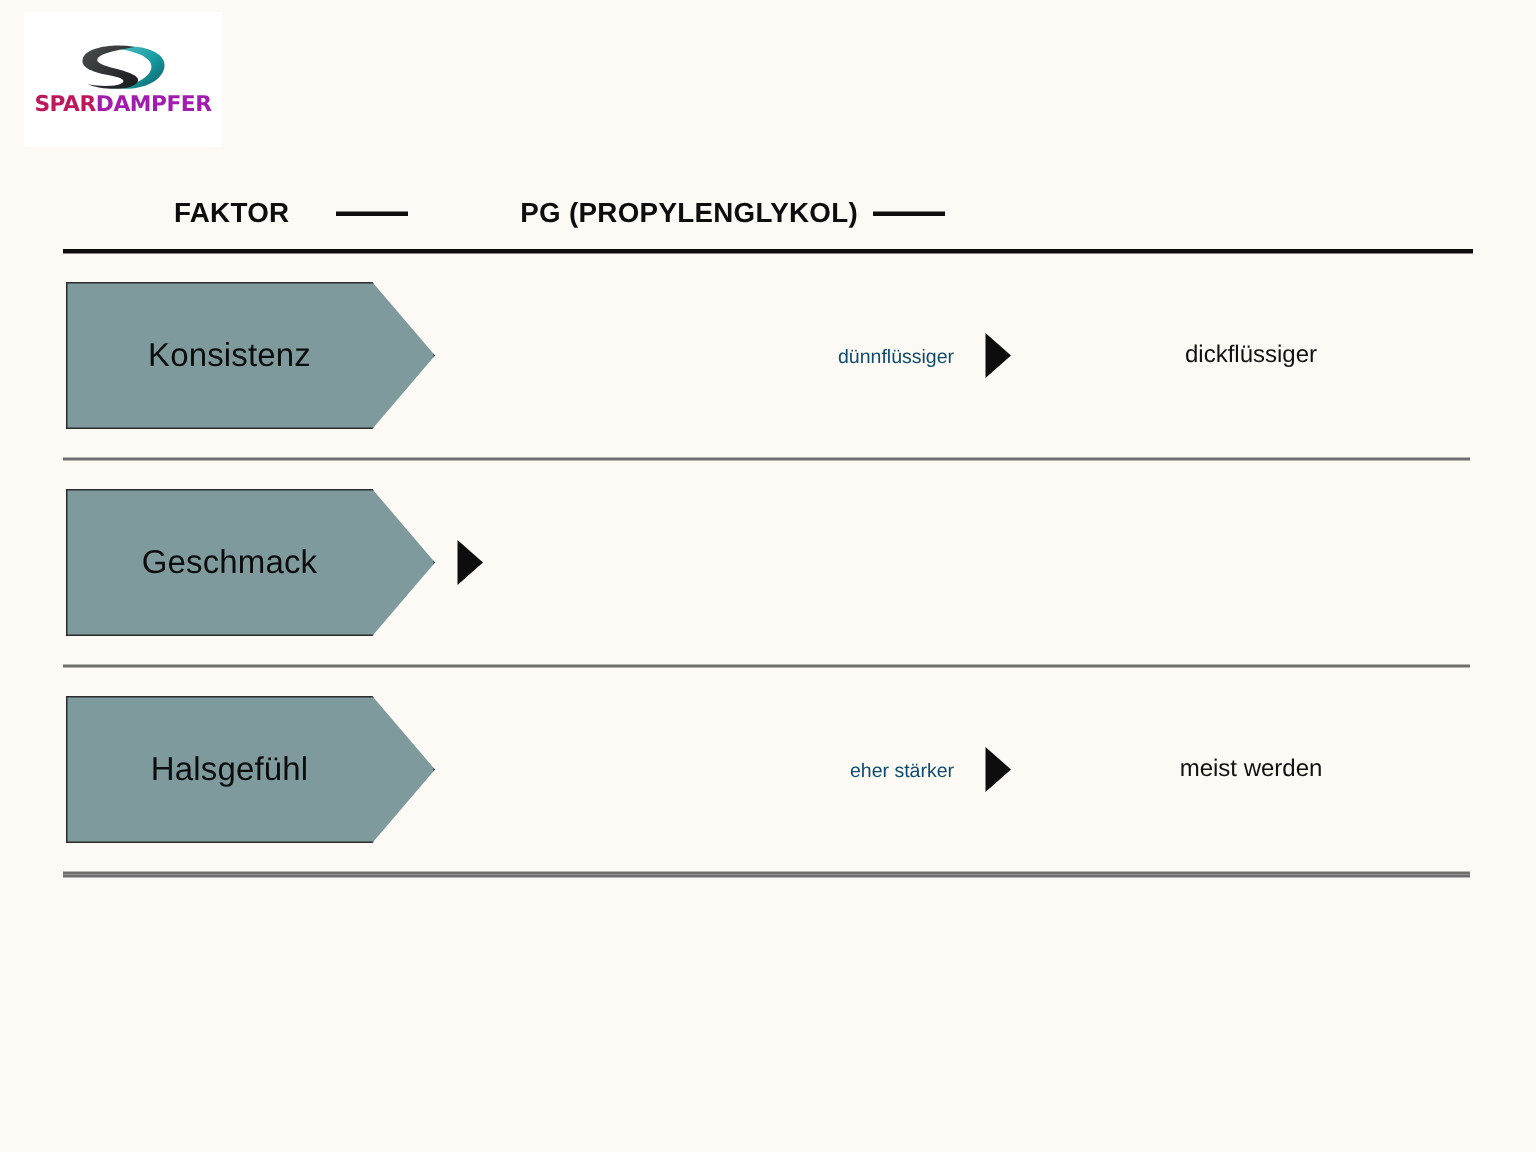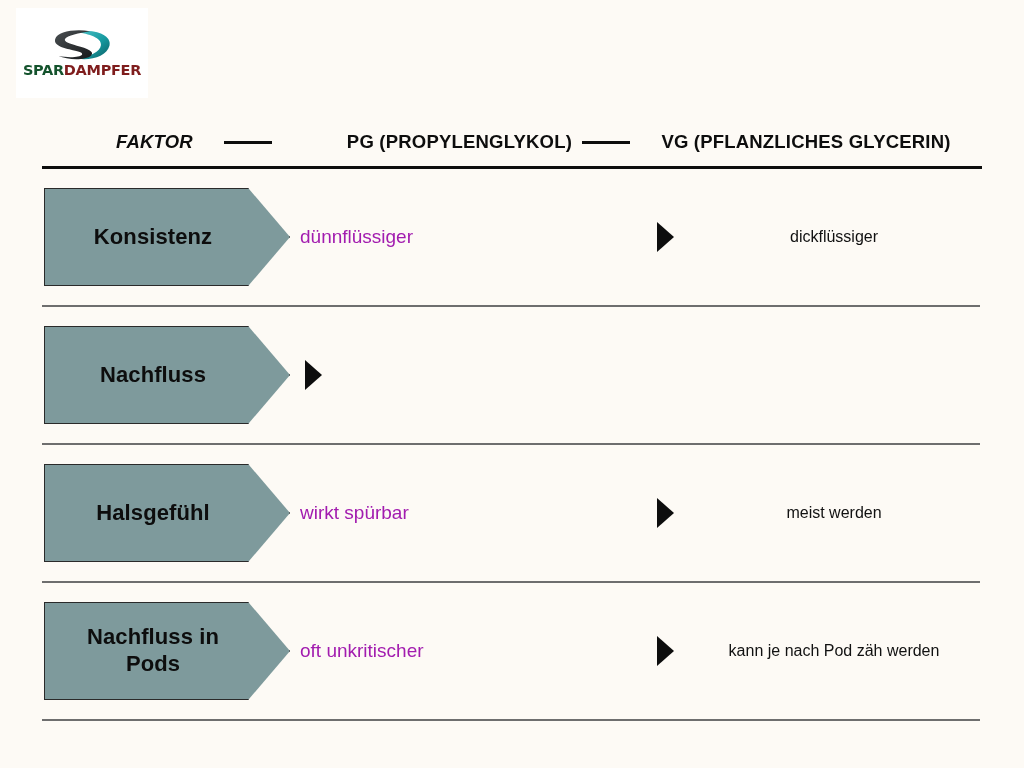--- a/index.html
+++ b/index.html
@@ -36,22 +36,22 @@
     margin-bottom: 1px;
   }
   .logo-word {
     font-family: "DejaVu Sans", sans-serif;
     font-size: 14.5px;
     font-weight: 700;
     letter-spacing: -0.3px;
     line-height: 1;
     white-space: nowrap;
   }
-  .logo-word .spar { color: #14532d; }
-  .logo-word .dampfer { color: #7f1d1d; margin-top: 12px; }
+  .logo-word .spar { color: #be185d; }
+  .logo-word .dampfer { color: #a21caf; margin-top: 12px; }
 
   
   .table {
     position: absolute;
     left: 42px;
     top: 118px;
     width: 940px;
   }
 
   .head-row {
@@ -63,21 +63,20 @@
     font-size: 18.5px;
     font-weight: 700;
     letter-spacing: 0.2px;
     color: #0d0d0d;
     white-space: nowrap;
   }
   .head-faktor {
     width: 182px;
     padding-left: 74px;
     box-sizing: border-box;
-    font-style: italic;
   }
   .head-dash {
     width: 48px;
     height: 3px;
     background: #0d0d0d;
     flex: 0 0 auto;
   }
   .head-pg {
     width: 300px;
     text-align: right;
@@ -133,36 +132,36 @@
     border: 1.5px solid #2a2a2a;
     box-sizing: border-box;
     -webkit-clip-path: polygon(0 0, 83% 0, 100% 50%, 83% 100%, 0 100%);
     clip-path: polygon(0 0, 83% 0, 100% 50%, 83% 100%, 0 100%);
     display: flex;
     align-items: center;
     justify-content: center;
   }
   .pennant-label {
     font-size: 22px;
-    font-weight: 700;
+    font-weight: 400;
     color: #0d0d0d;
     text-align: center;
     line-height: 1.22;
     padding-right: 34px;
     padding-left: 6px;
     white-space: pre-line;
     letter-spacing: 0.1px;
   }
 
   .cell-pg {
     width: 352px;
     flex: 0 0 auto;
-    text-align: left;
-    font-size: 19px;
-    color: #a21caf;
+    text-align: right;
+    font-size: 13px;
+    color: #0c4a6e;
     box-sizing: border-box;
     padding: 0 8px;
   }
 
   .arrow-cell {
     width: 42px;
     flex: 0 0 auto;
     display: flex;
     align-items: center;
     justify-content: center;
@@ -208,21 +207,20 @@
   </div>
 </div>
 
 <div class="table">
 
   <div class="head-row">
     <div class="head-cell head-faktor">FAKTOR</div>
     <div class="head-dash"></div>
     <div class="head-cell head-pg">PG (PROPYLENGLYKOL)</div>
     <div class="head-dash2"></div>
-    <div class="head-cell head-vg">VG (PFLANZLICHES GLYCERIN)</div>
   </div>
 
   <div class="rule-thick"></div>
 
   <div class="row">
     <div class="pennant-wrap">
       <div class="pennant">
         <span class="pennant-label">Konsistenz</span>
       </div>
     </div>
@@ -230,51 +228,38 @@
     <div class="arrow-cell">
       <span class="arrow-tri"></span>
     </div>
     <div class="cell-vg">dickflüssiger</div>
   </div>
   <div class="rule-thin"></div>
 
   <div class="row">
     <div class="pennant-wrap">
       <div class="pennant">
-        <span class="pennant-label">Nachfluss</span>
+        <span class="pennant-label">Geschmack</span>
       </div>
     </div>
     <div class="arrow-cell">
       <span class="arrow-tri"></span>
     </div>
   </div>
   <div class="rule-thin"></div>
 
   <div class="row">
     <div class="pennant-wrap">
       <div class="pennant">
         <span class="pennant-label">Halsgefühl</span>
       </div>
     </div>
-    <div class="cell-pg">wirkt spürbar</div>
+    <div class="cell-pg">eher stärker</div>
     <div class="arrow-cell">
       <span class="arrow-tri"></span>
     </div>
     <div class="cell-vg">meist werden</div>
   </div>
   <div class="rule-thin"></div>
 
-  <div class="row">
-    <div class="pennant-wrap">
-      <div class="pennant">
-        <span class="pennant-label">Nachfluss in
-Pods</span>
-      </div>
-    </div>
-    <div class="cell-pg">oft unkritischer</div>
-    <div class="arrow-cell">
-      <span class="arrow-tri"></span>
-    </div>
-    <div class="cell-vg">kann je nach Pod zäh werden</div>
-  </div>
   <div class="rule-thin"></div>
 
 </div>
 
 </body></html>

